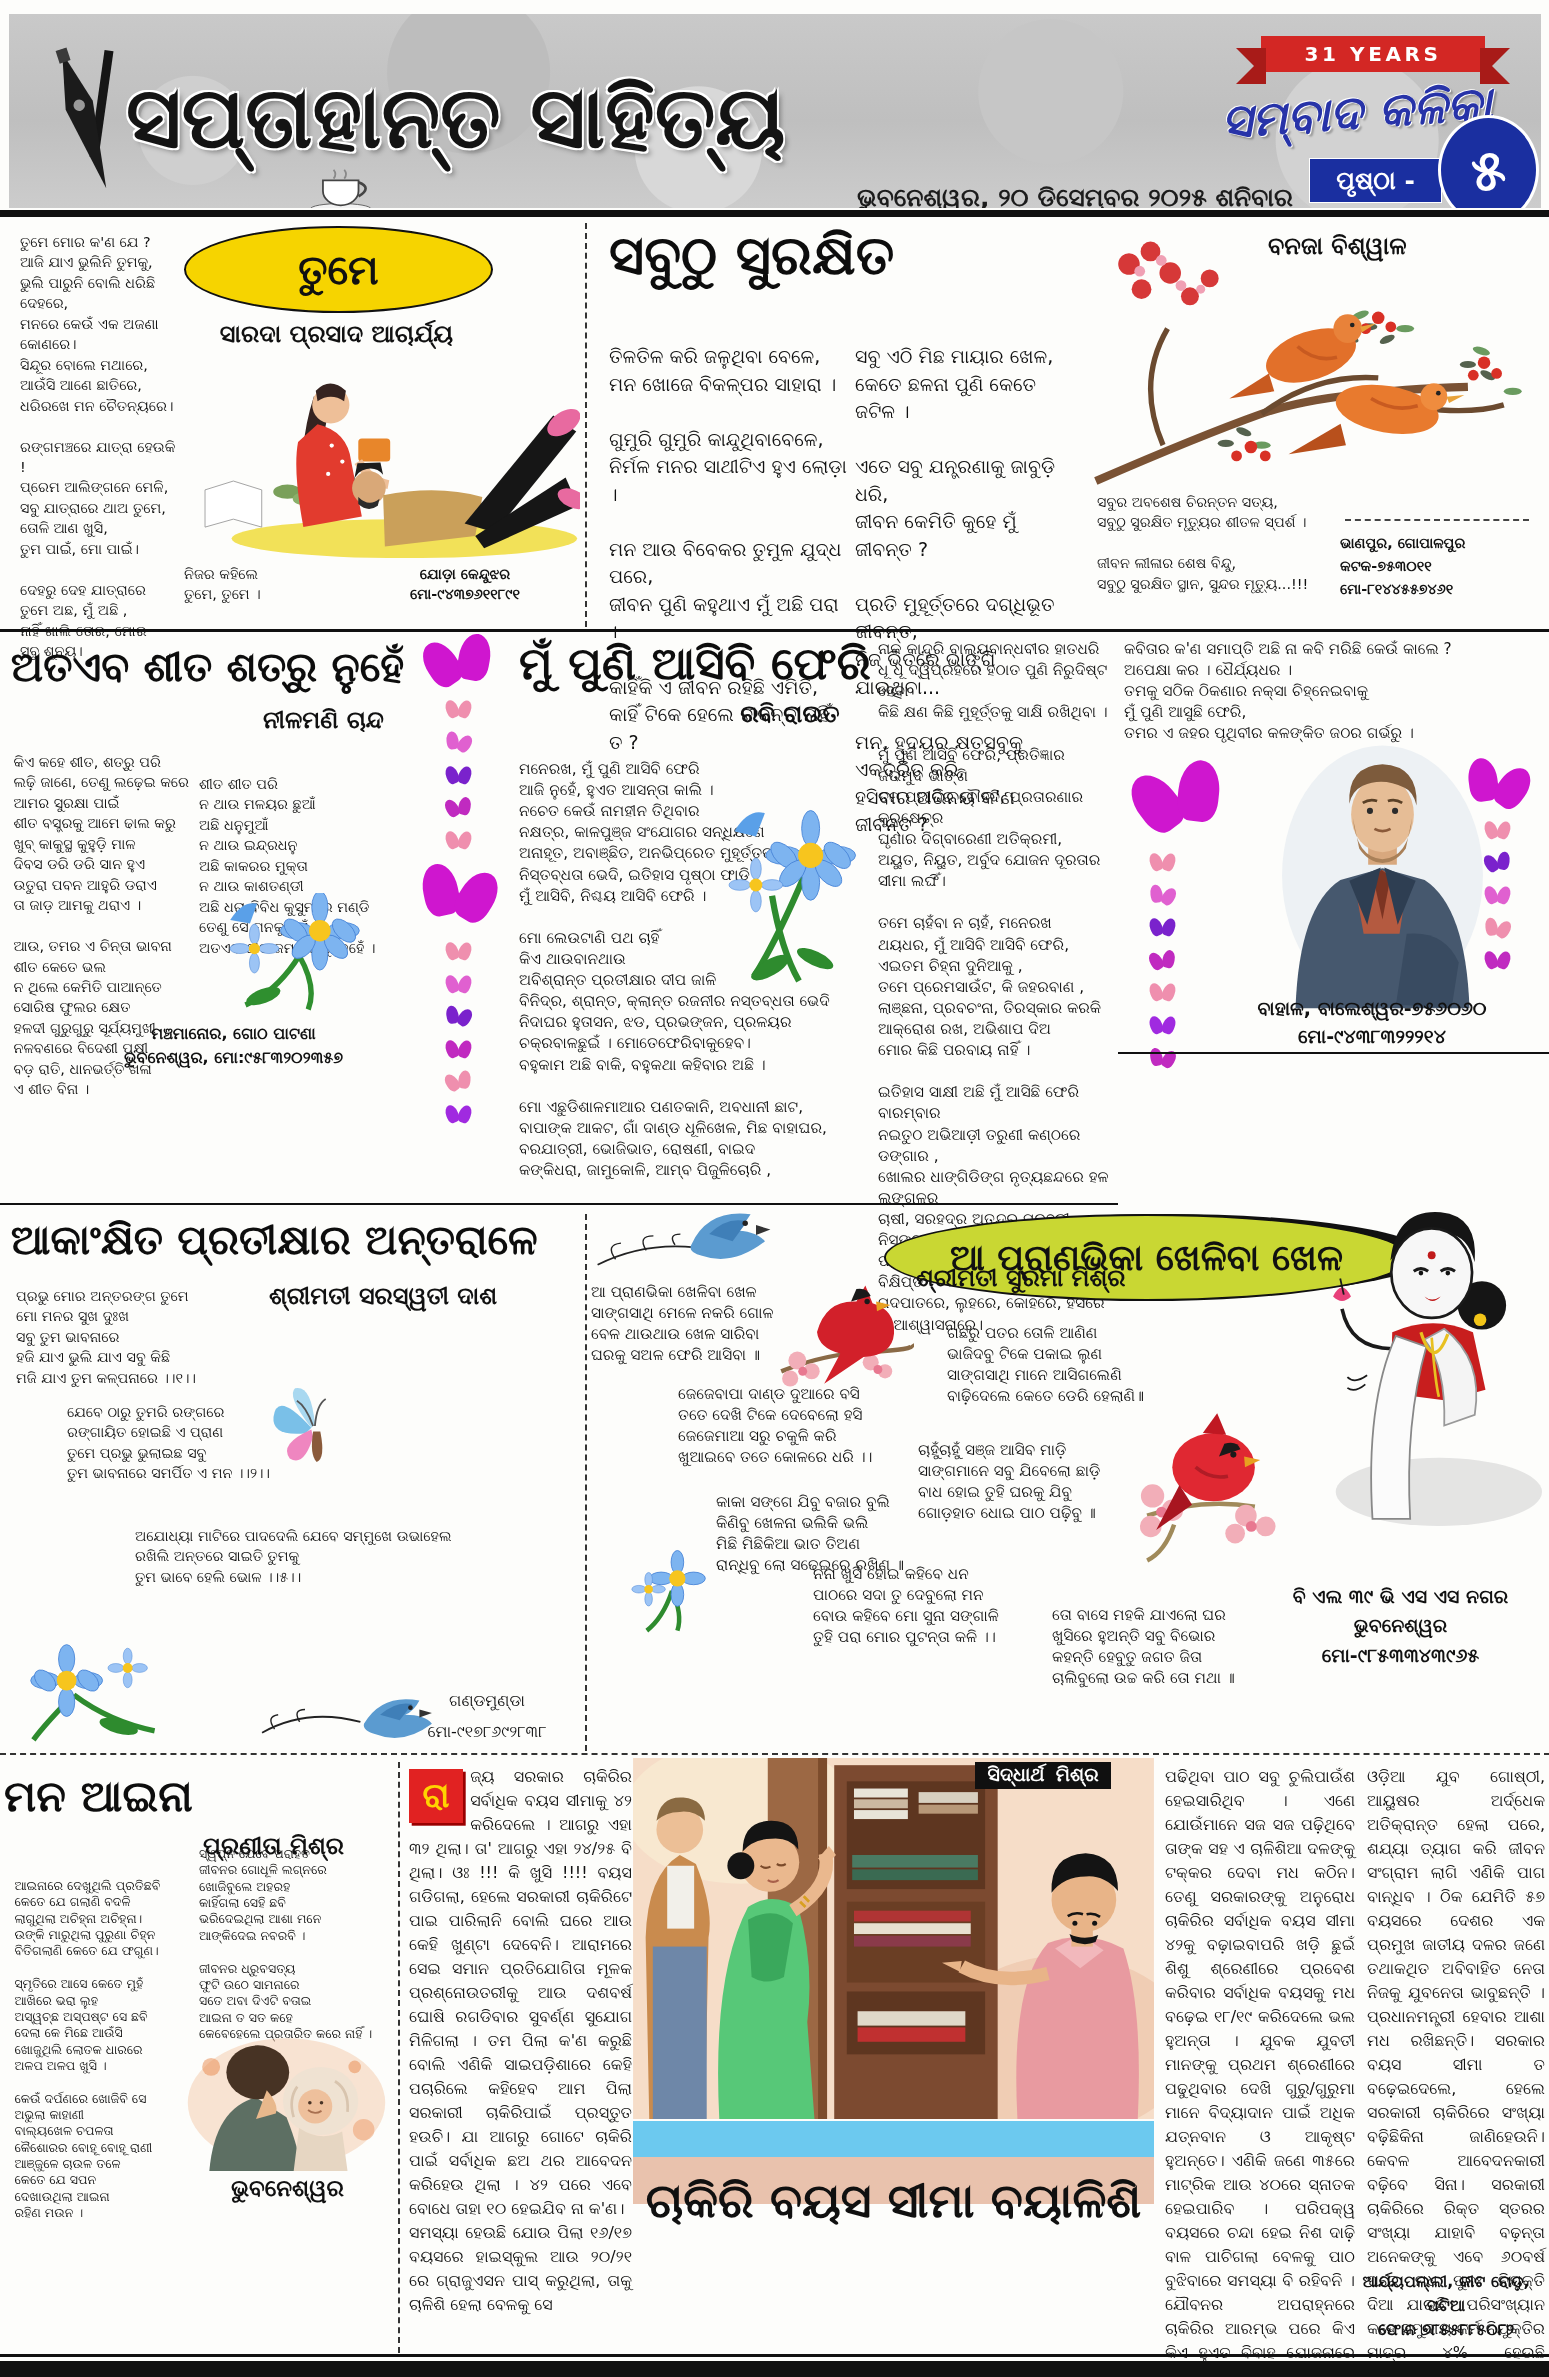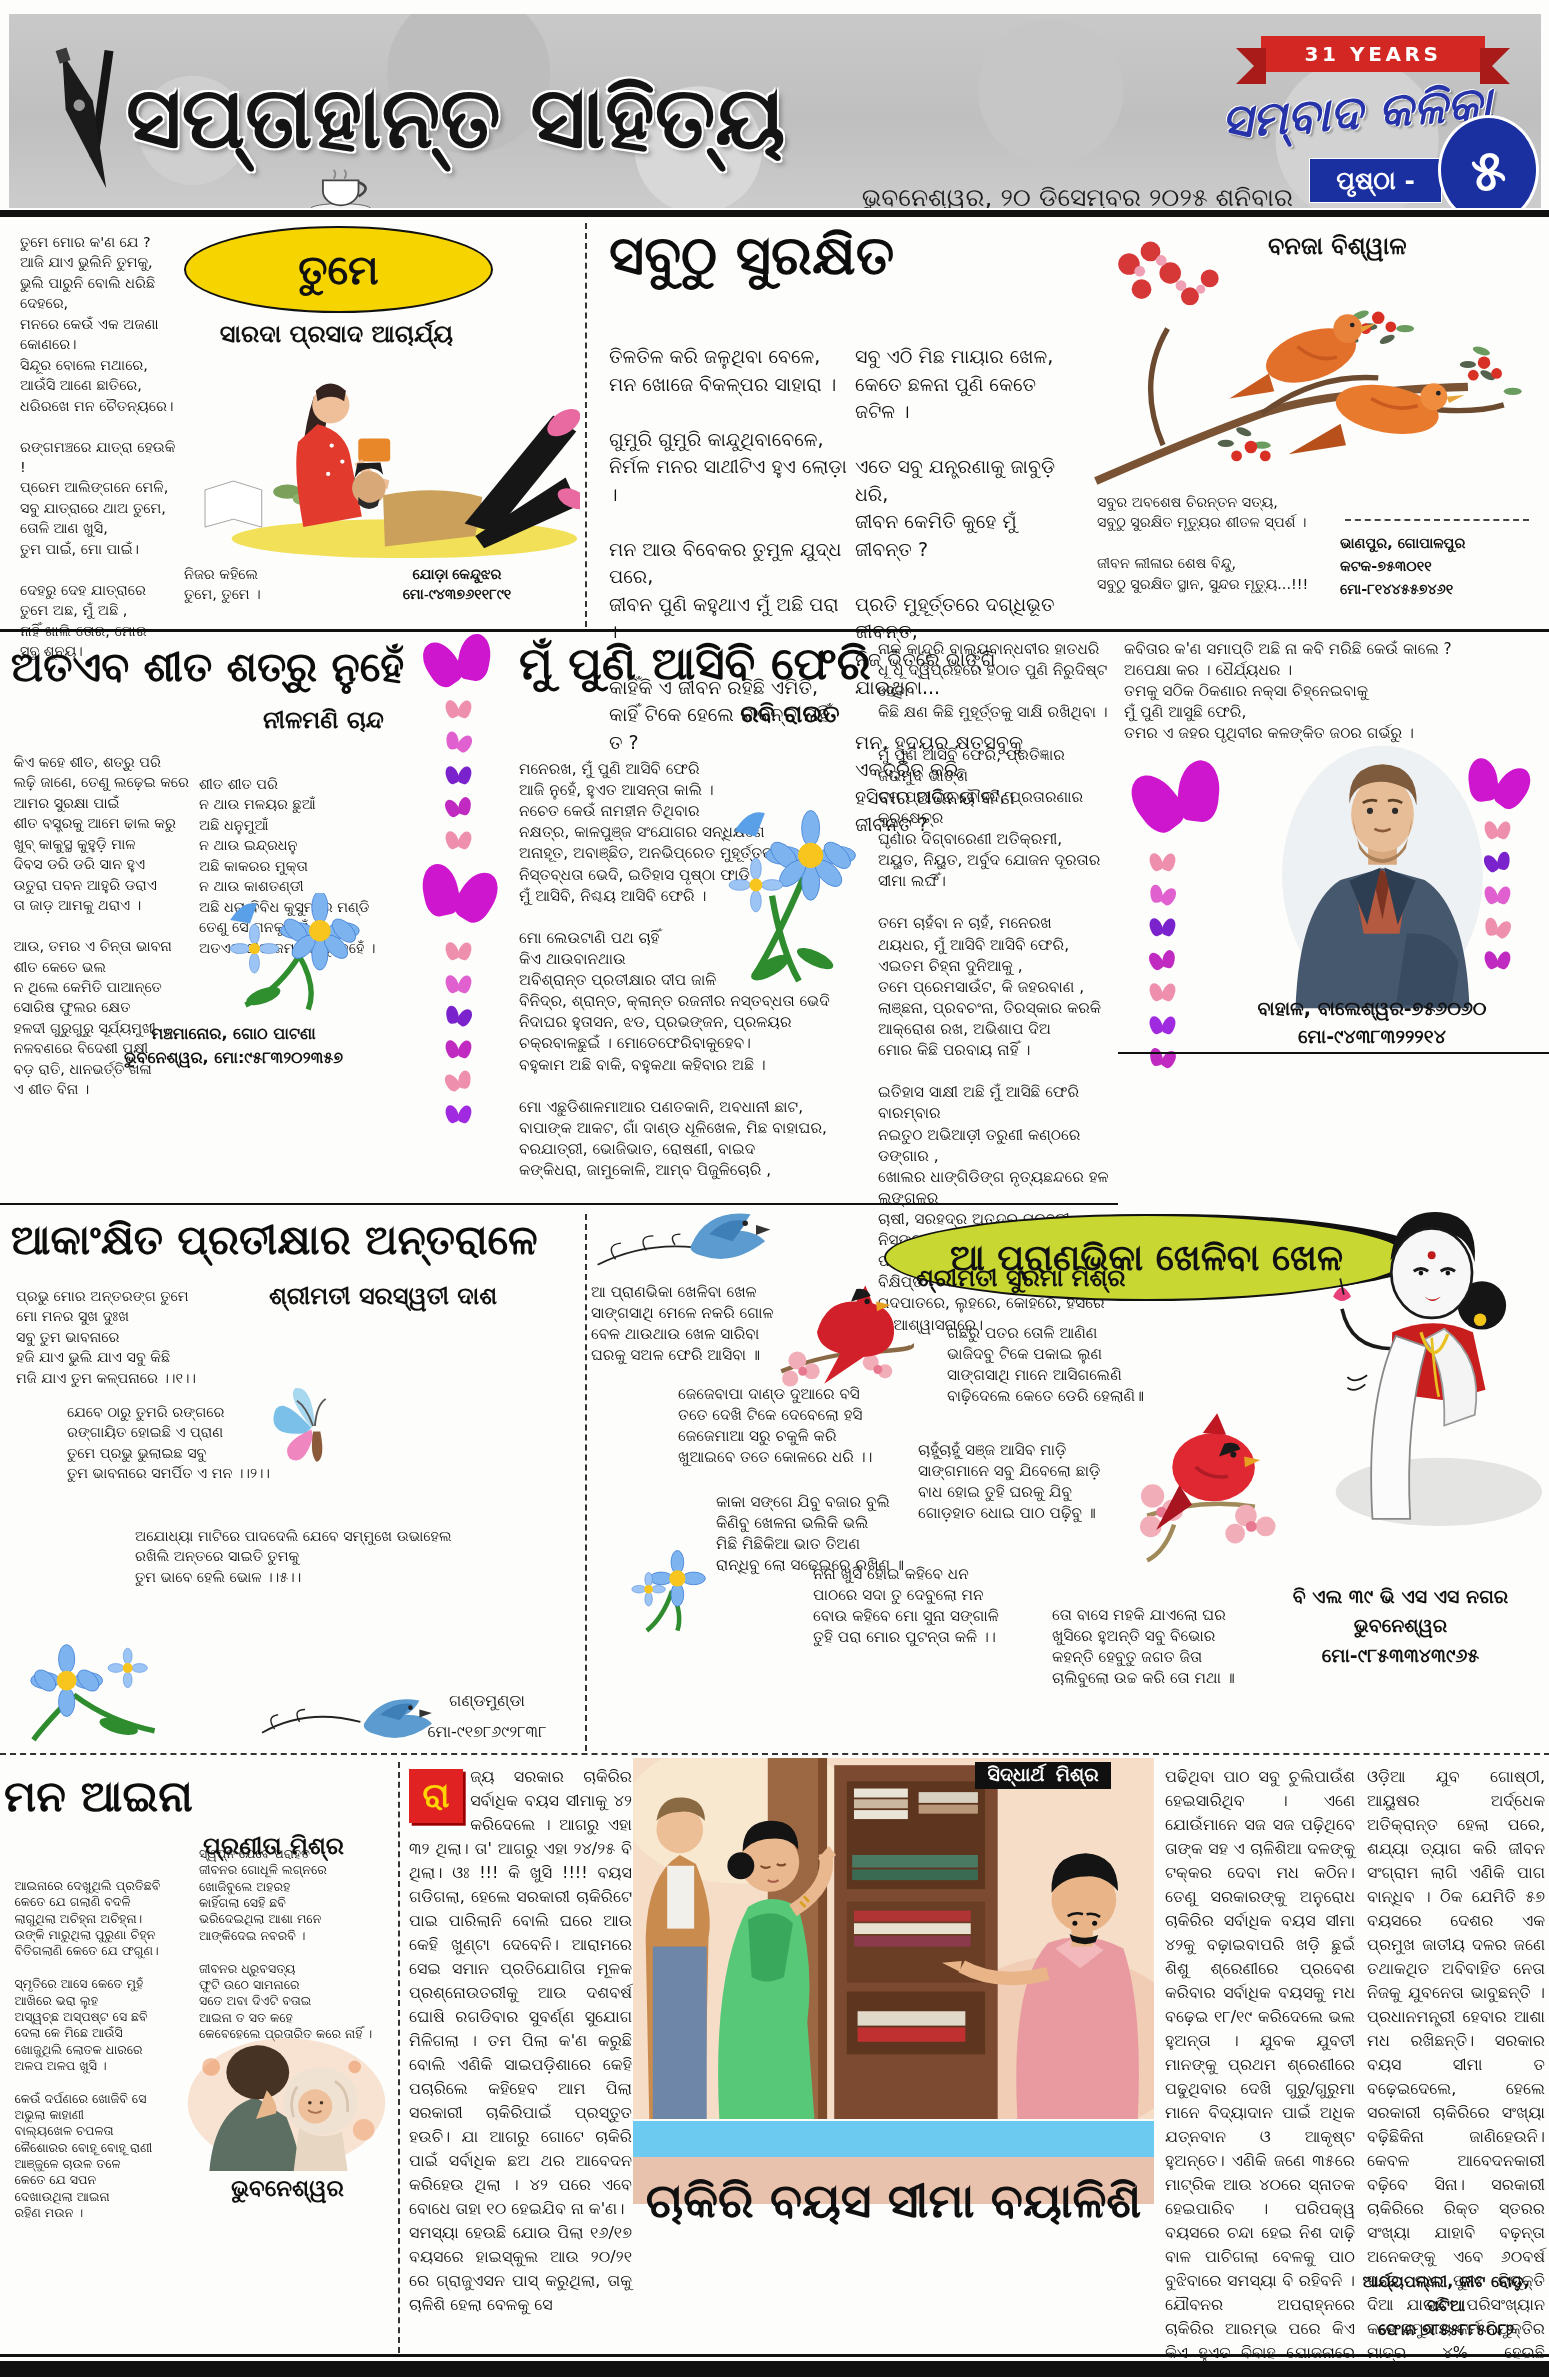--- a/index.html
+++ b/index.html
@@ -32,21 +32,21 @@
      color:#fff;font-weight:bold;font-size:20px;letter-spacing:3.6px;}
   .ribbon:before,.ribbon:after{content:"";position:absolute;top:12.6px;border:18px solid #a81b18;}
   .ribbon:before{left:-25px;border-right-width:12.6px;border-left-color:transparent;}
   .ribbon:after{right:-25px;border-left-width:12.6px;border-right-color:transparent;}
   .logo{left:1212px;top:70px;width:287px;font-size:47px;font-weight:bold;font-style:italic;color:#2733a8;transform:rotate(-4deg);
      text-shadow:0.9px 0.9px 0 #fff,-0.9px -0.9px 0 #fff,2.7px 2.7px 1.8px rgba(0,0,0,.25);}
   .page-label{left:1300px;top:144px;width:131px;height:43px;background:#1a2fa0;color:#fff;font-weight:bold;font-size:25px;
      display:flex;align-items:center;justify-content:center;border:1.8px solid #fff;}
   .page-circle{left:1429px;top:101px;width:95px;height:104px;background:#1a2fa0;border:3.6px solid #fff;border-radius:50%;
      color:#fff;font-weight:bold;font-size:57px;display:flex;align-items:center;justify-content:center;}
-  .dateline{left:835px;top:169px;width:449px;font-size:25px;font-weight:normal;color:#1c1c1c;text-align:right;}
+  .dateline{left:835px;top:169px;width:449px;font-size:25px;font-weight:bold;color:#1c1c1c;text-align:right;}
   .rule{background:#111;}
   .dashv{border-left:2.7px dashed #333;}
   .dashh{border-top:2.7px dashed #333;}
   .ellipse-title{border-radius:50%;display:flex;align-items:center;justify-content:center;font-weight:bold;}
   .yellow-e{background:#f6d400;border:2.7px solid #111;font-size:41px;}
   .green-e{background:#c9d733;border:2.7px solid #111;font-size:36px;}
   .crescent{background:#111;border-radius:50%;}
   .dropcap{float:left;width:54px;height:54px;background:#e12222;color:#ffd400;font-size:34px;font-weight:bold;
      display:flex;align-items:center;justify-content:center;margin:3.6px 7.2px 1.8px 0;box-shadow:2.7px 2.7px 0 #900;}
   .byline-chip{background:#101010;color:#fff;font-size:19px;font-weight:bold;padding:2.7px 12.6px;}
@@ -133,21 +133,21 @@
       <path d="M198 158 q12 12 24 2 l-2 8 q-11 8 -22-2 Z" fill="#2b2b2b"></path>
       <path d="M226 156 q62-12 112 2 l-8 44 -102 12 Z" fill="#caa05a"></path>
       <path d="M318 188 L418 66 L444 84 L352 198 Z" fill="#161616"></path>
       <path d="M330 202 L432 136 L446 168 L340 216 Z" fill="#161616"></path>
       <ellipse cx="430" cy="74" rx="21" ry="12" fill="#e86aa0" transform="rotate(-34 430 74)"></ellipse>
       <ellipse cx="440" cy="160" rx="18" ry="10" fill="#e86aa0" transform="rotate(24 440 160)"></ellipse>
     </svg>
   </div>
   <div class="abs pre f16" style="left:184px;top:564px;width:144px;">ନିଜର କହିଲେ
 ତୁମେ, ତୁମେ ।</div>
-  <div class="abs pre f16 b c" style="left:336px;top:564px;width:242px;font-family:Liberation Serif, serif;">ଯୋଡ଼ା କେନ୍ଦୁଝର
+  <div class="abs pre f16 b c" style="left:344px;top:564px;width:242px;">ଯୋଡ଼ା କେନ୍ଦୁଝର
 ମୋ-୯୪୩୭୬୧୧୮୯୧</div>
 
   
   <div class="abs dashv" style="left:585px;top:223px;height:404px;"></div>
   <div class="abs headline" style="left:609px;top:224px;font-size:54px;">ସବୁଠୁ ସୁରକ୍ଷିତ</div>
   <div class="abs pre f21" style="left:609px;top:343px;width:238px;">ତିଳତିଳ କରି ଜଳୁଥିବା ବେଳେ,
 ମନ ଖୋଜେ ବିକଳ୍ପର ସାହାରା ।
 
 ଗୁମୁରି ଗୁମୁରି କାନ୍ଦୁଥିବାବେଳେ,
 ନିର୍ମଳ ମନର ସାଥୀଟିଏ ହୁଏ ଲୋଡ଼ା ।

